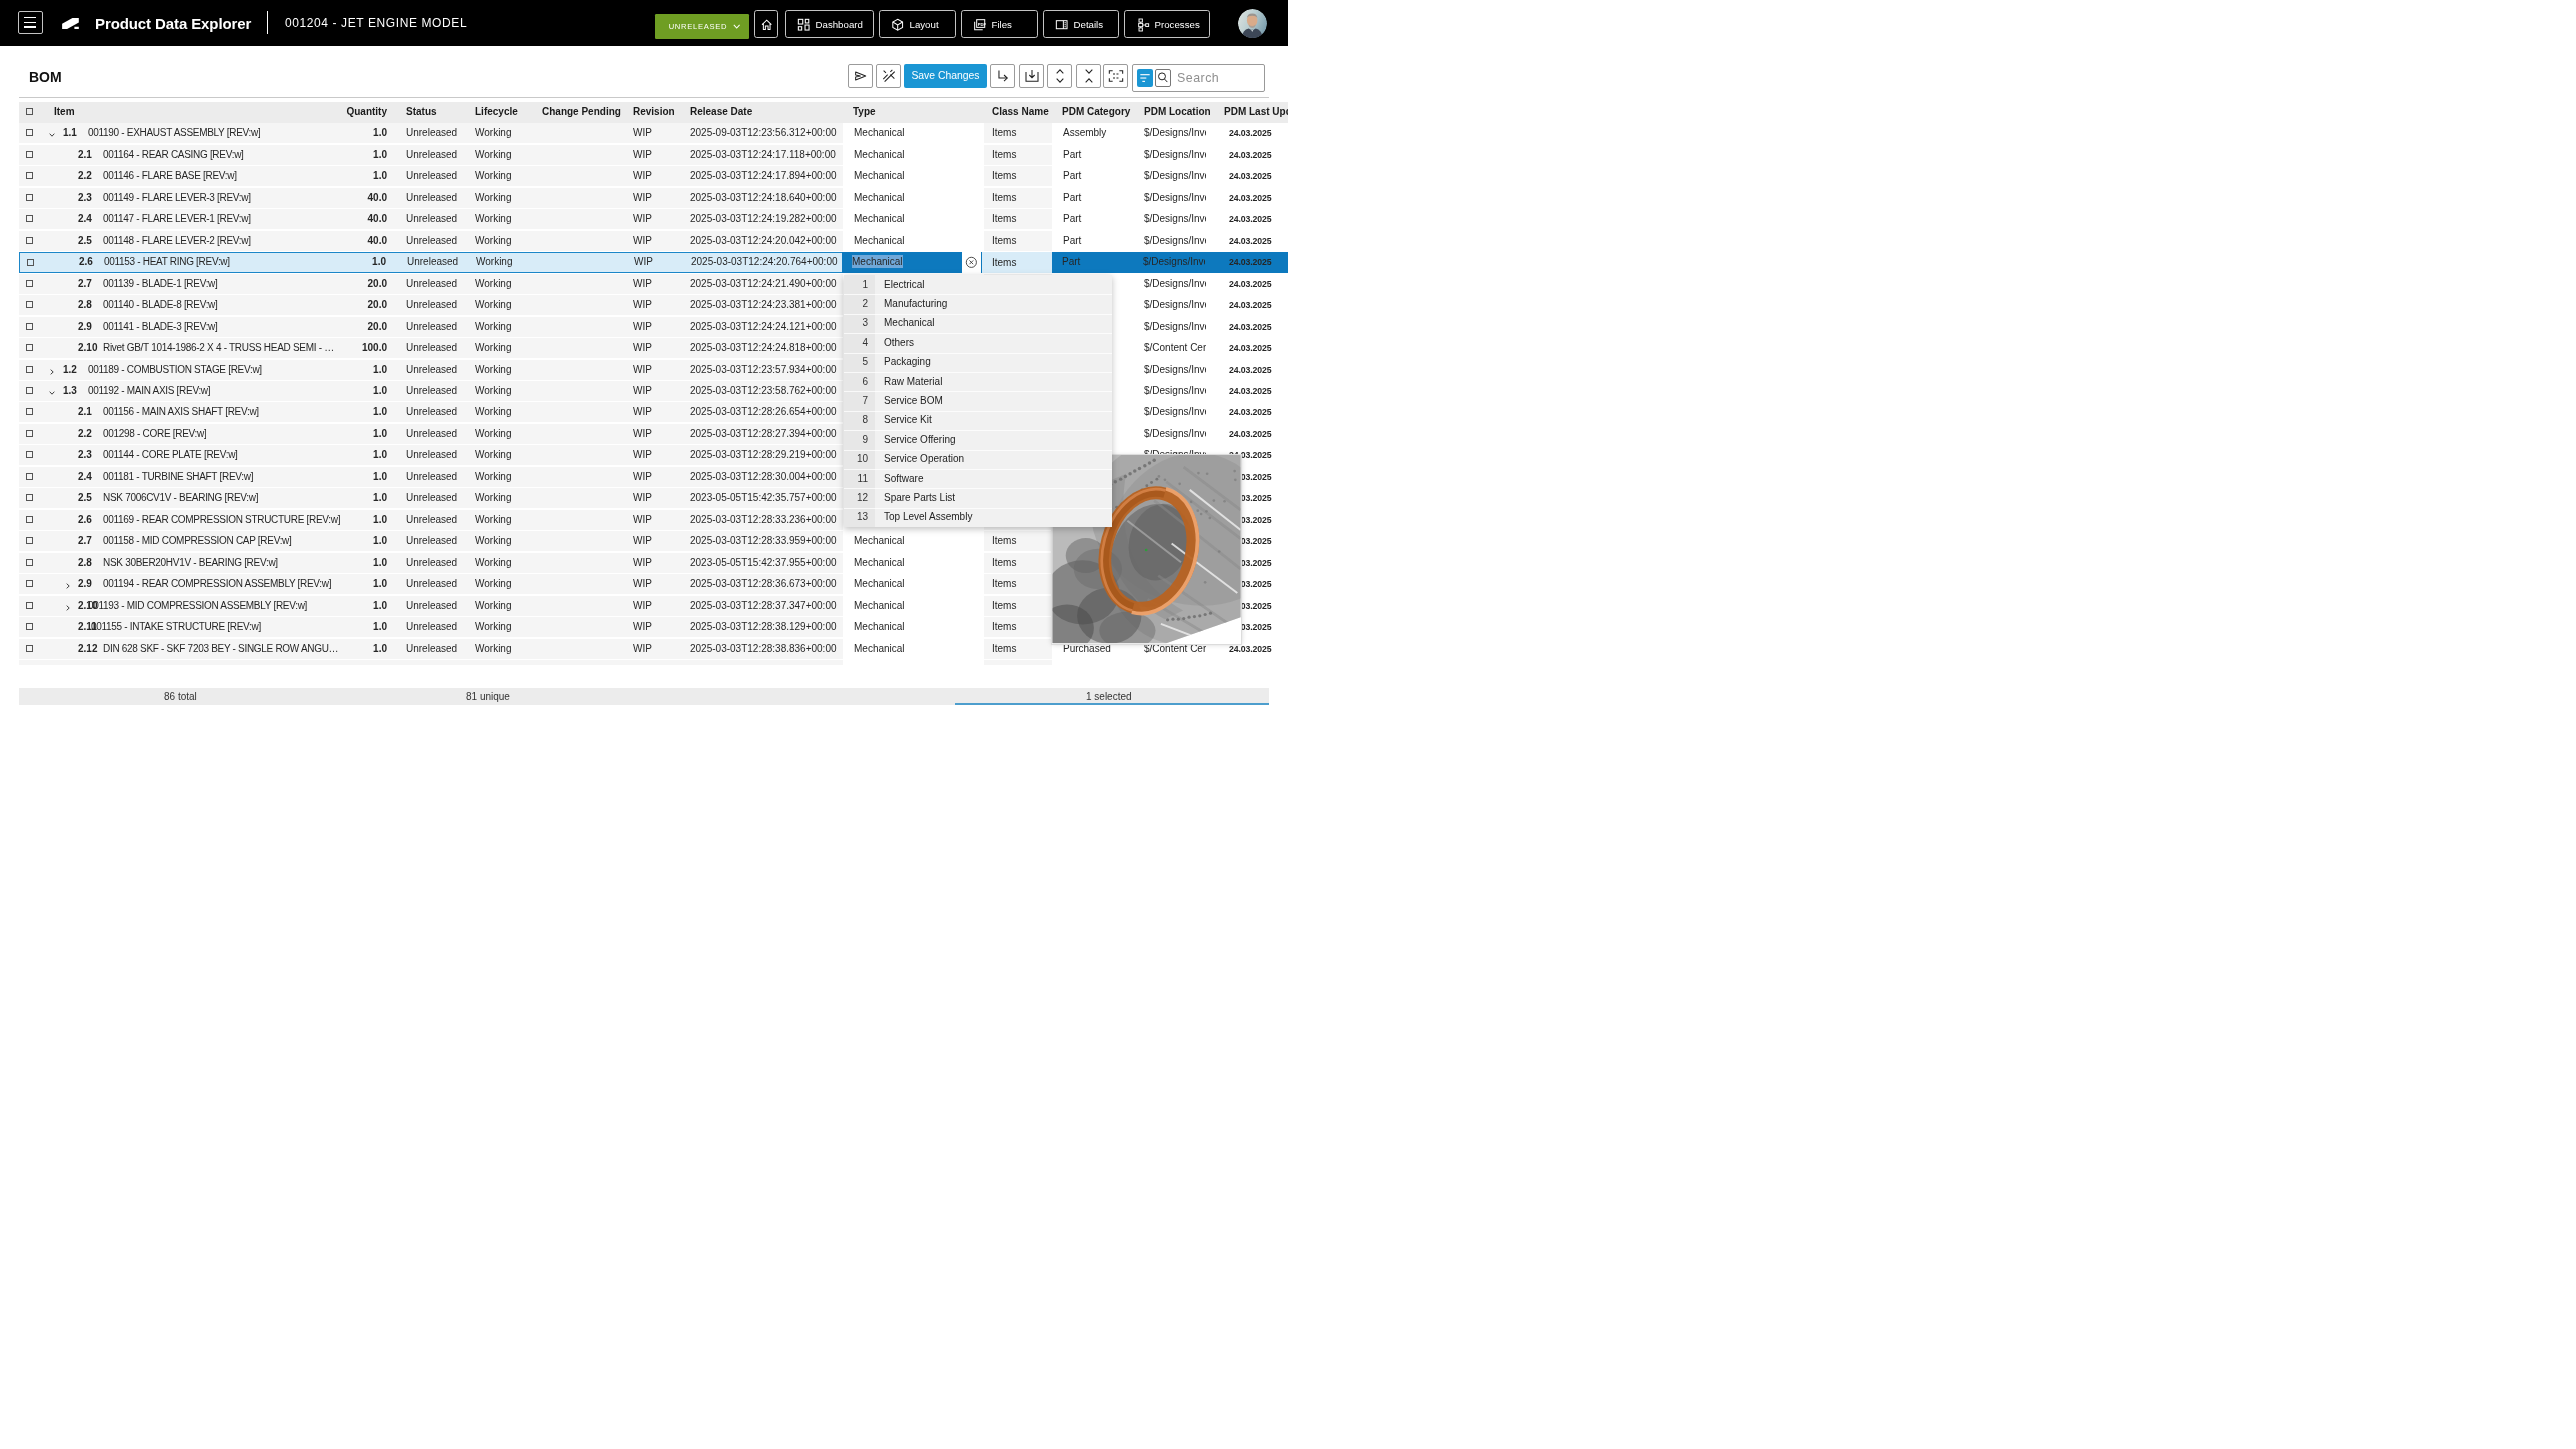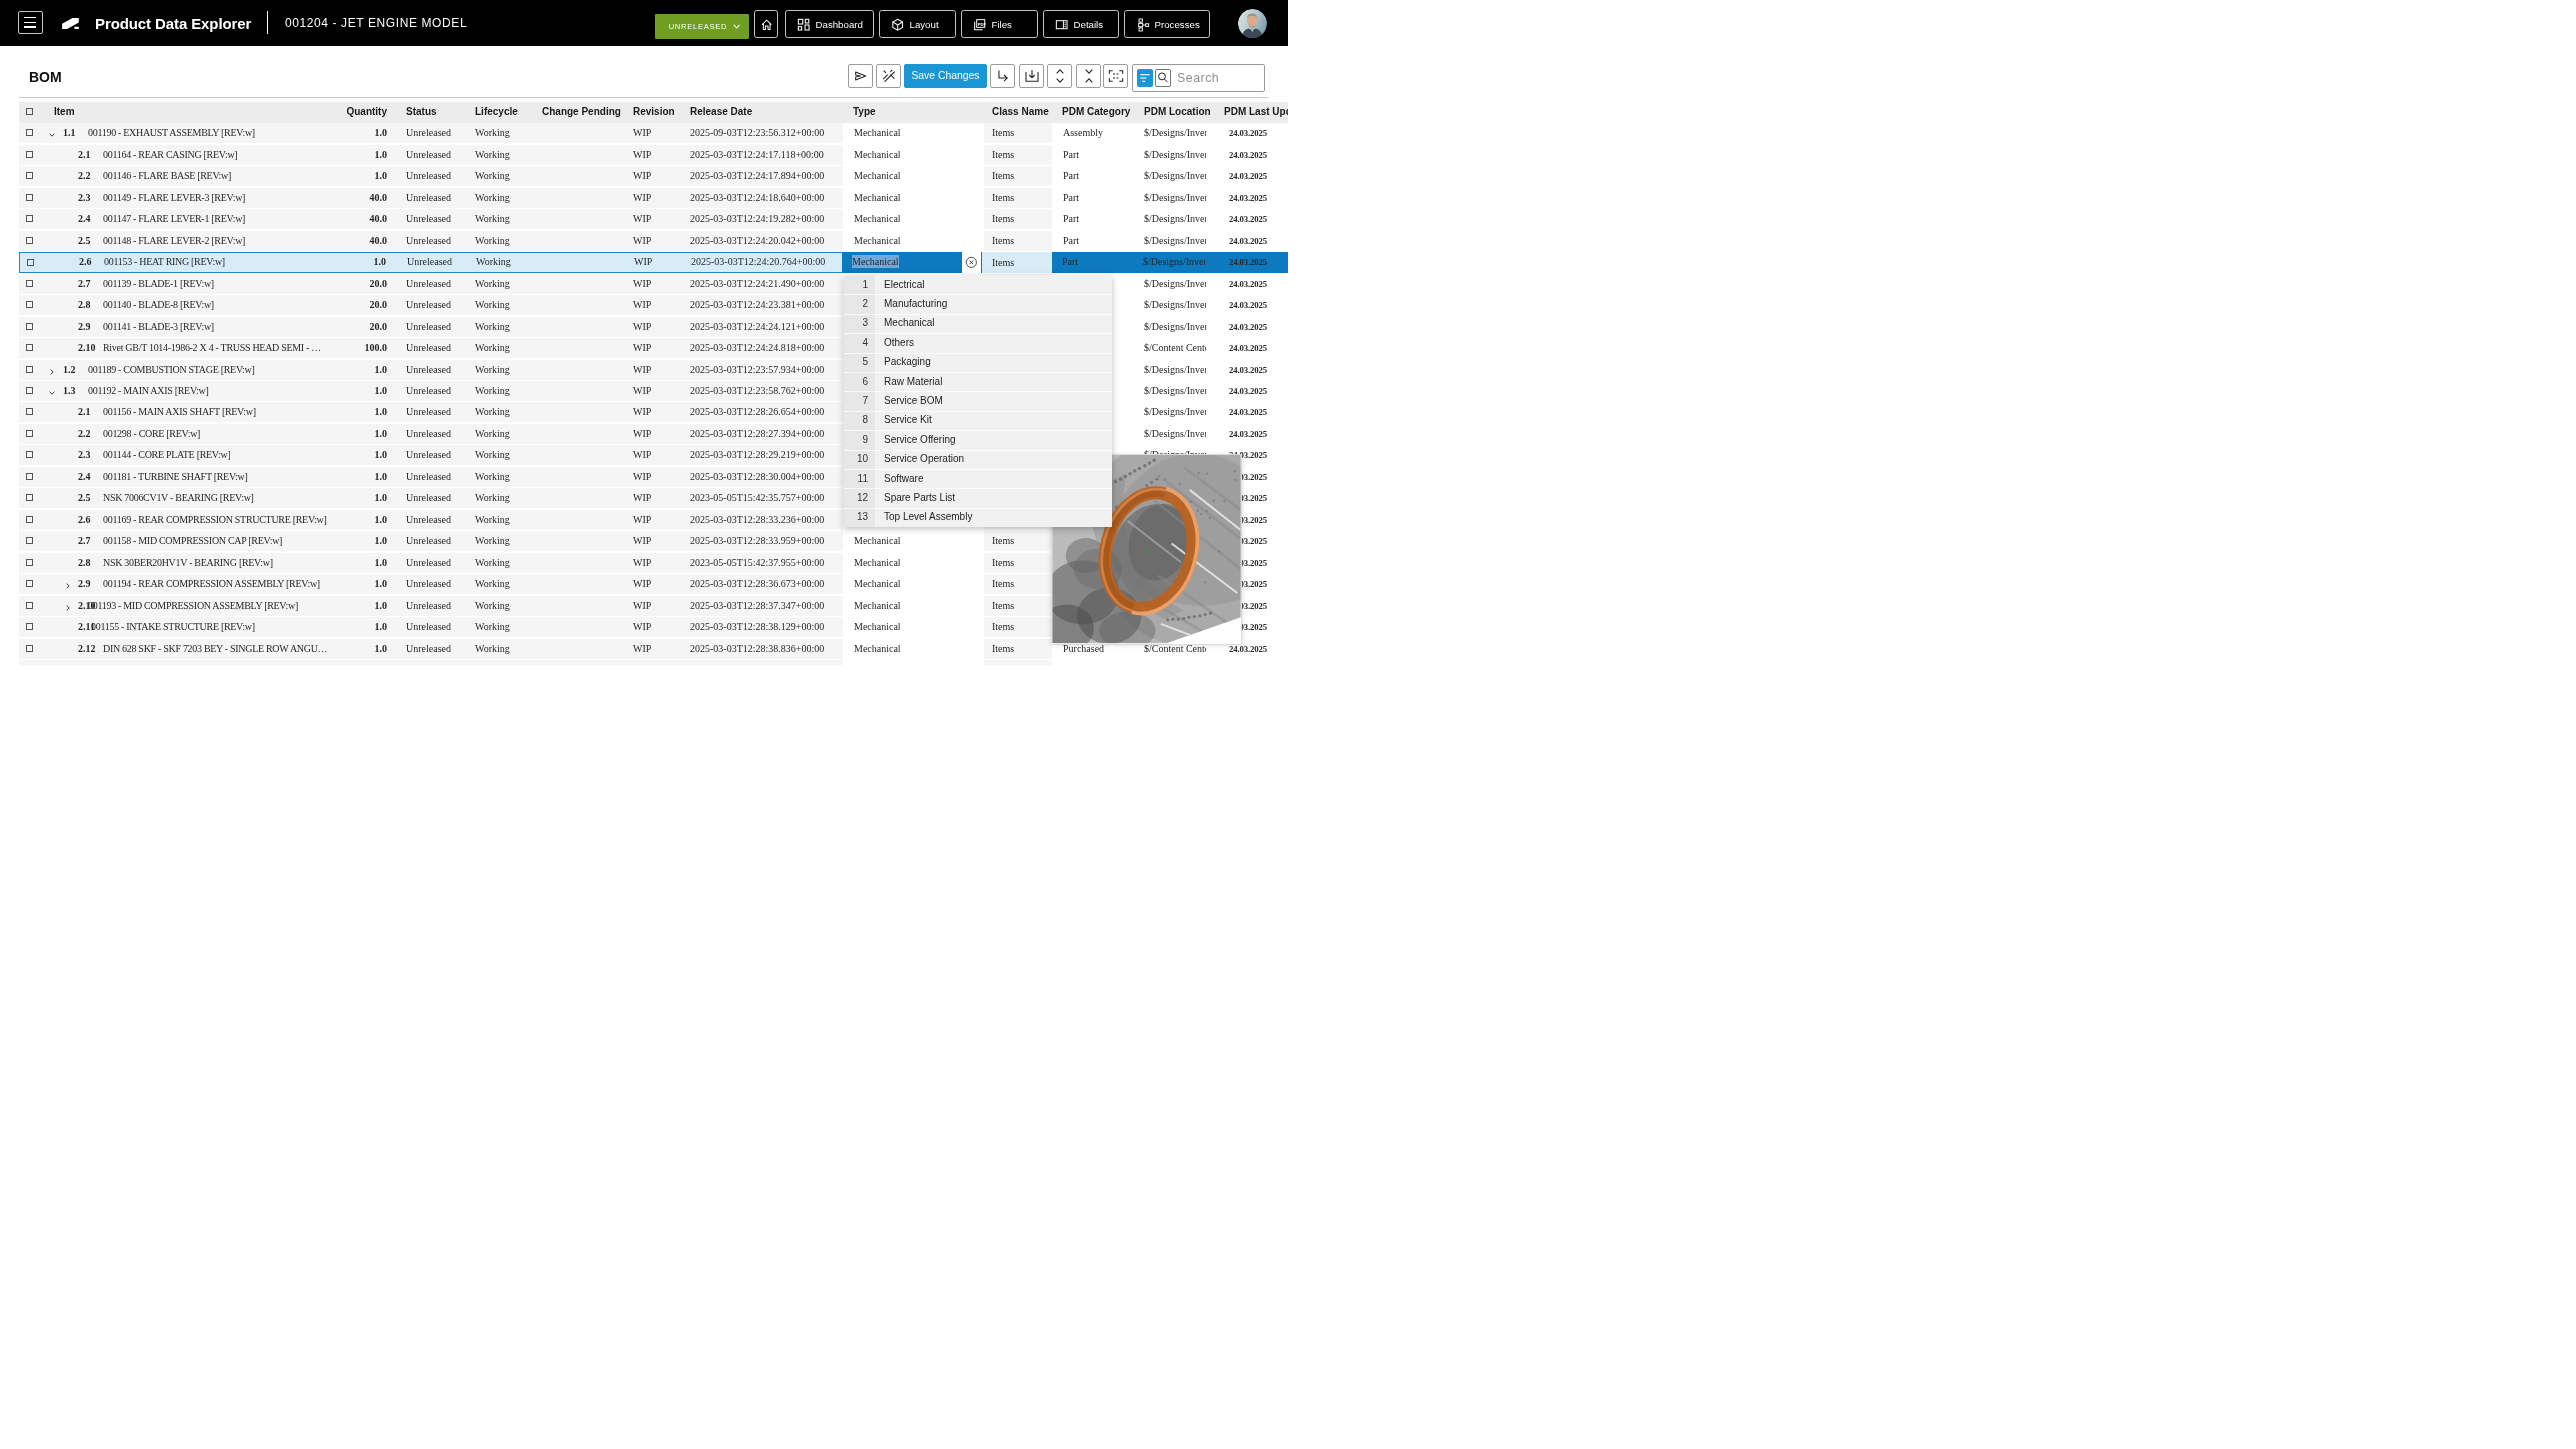--- a/index.html
+++ b/index.html
@@ -30,21 +30,21 @@
 .filterbtn { position:absolute; left:4px; top:4.4px; width:16px; height:17.4px; background:#1a96d4; border-radius:2px; }
 .magbtn { position:absolute; left:21.5px; top:4.4px; width:16px; height:17.4px; border:0.9px solid #777; border-radius:2px; background:#fff; }
 .sphold { position:absolute; left:44px; top:6px; color:#8f8f8f; font-size:12.4px; letter-spacing:0.5px; }
 .tooldiv { position:absolute; left:19px; top:97px; width:1250px; height:1px; background:#c9c9c9; }
 
 
 .thead { position:absolute; left:19px; top:102px; width:1269px; height:20.5px; background:#ececec; }
 .thead span { position:absolute; top:4.4px; font-size:10px; font-weight:700; color:#1a1a1a; white-space:pre; }
 .cb { position:absolute; left:7px; top:50%; margin-top:-4px; width:7.4px; height:7.4px; border:0.7px solid #555; background:transparent; }
 .thead .cb { top:10px; }
-.row { position:absolute; left:19px; width:1269px; height:20px; background:#f5f5f5;font-family:Liberation Serif, serif; }
+.row { position:absolute; left:19px; width:1269px; height:20px; background:#f5f5f5; }
 .row .t, .row .num, .row .nm, .row .qty { position:absolute; top:4.4px; font-size:10px; color:#262626; white-space:pre; }
 .row .num { font-weight:700; }
 .row .nm { letter-spacing:-0.3px; max-width:244px; overflow:hidden; }
 .row .qty { font-weight:700; right:901px; }
 .row .chev { position:absolute; top:6px; }
 .row .date { width:149px; overflow:hidden; }
 .row .loc { width:62px; overflow:hidden; }
 .row .last { left:1210px; font-weight:700; font-size:8.7px; letter-spacing:-0.1px; top:5px; }
 .row.sel .last { left:1209px; top:3.7px !important; }
 .row::before { content:""; position:absolute; left:824px; top:0; width:141px; height:100%; background:#fff; }
@@ -812,14 +812,20 @@
 <g transform="rotate(15.5 144 142.5)">
 <ellipse cx="144" cy="142.5" rx="63.5" ry="87.5" fill="none" stroke="#b86322" stroke-width="19" opacity="0.95"></ellipse>
 <path d="M144,55 A63.5,87.5 0 0 0 144,230" fill="none" stroke="#a4561a" stroke-width="12" opacity="0.75"></path>
 <path d="M144,47 A70,95 0 0 1 144,238" fill="none" stroke="#eda36e" stroke-width="5.5" opacity="0.95"></path>
 <path d="M144,49.5 A68,93 0 0 0 144,235.5" fill="none" stroke="#d8854a" stroke-width="4" opacity="0.85"></path>
 </g>
 <circle cx="140" cy="141.7" r="2" fill="#2e9e3a"></circle>
 </g>
 </svg></div>
 
-
+<div class="statsbar">
+  <span style="left:145px">86 total</span>
+  <span style="left:447px">81 unique</span>
+  <span style="left:1067px">1 selected</span>
+  <div class="selline"></div>
 </div>
 
+</div>
+
 </body></html>

